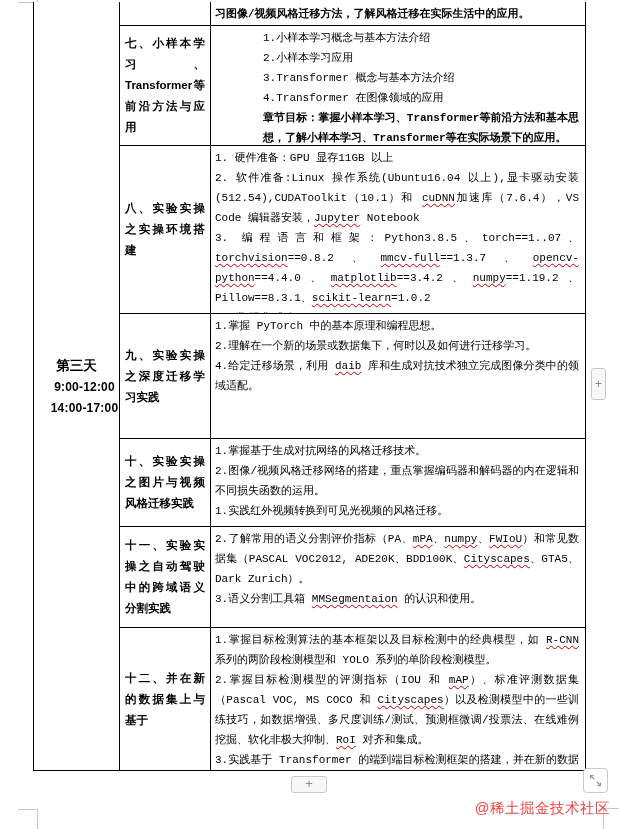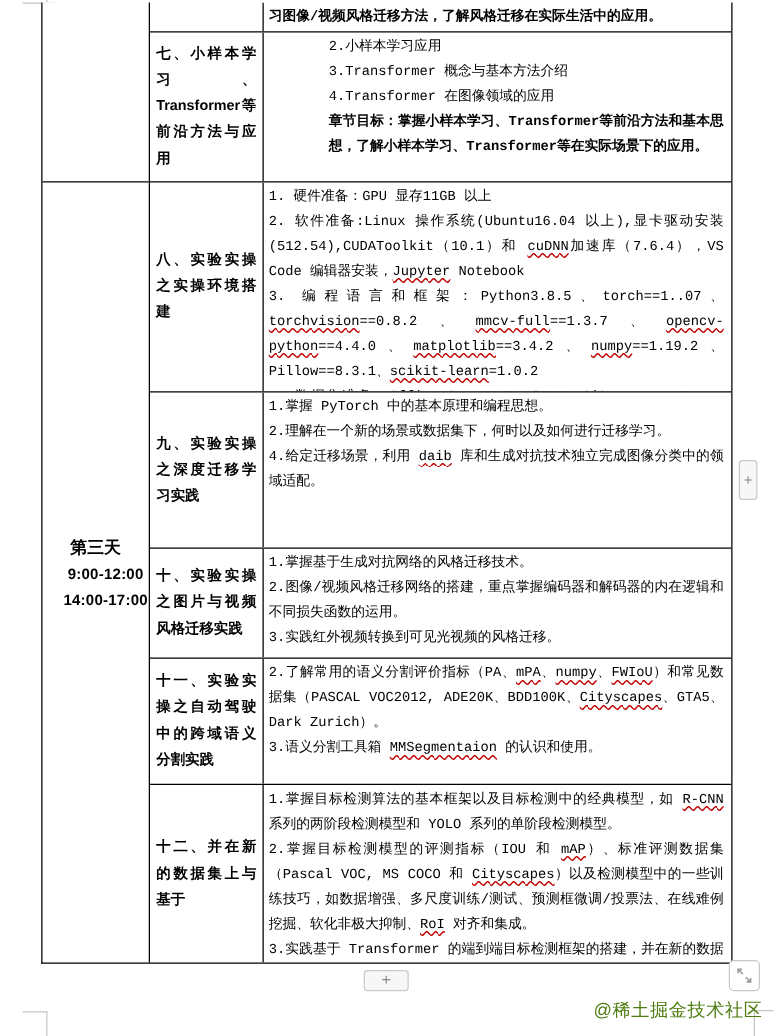--- a/index.html
+++ b/index.html
@@ -6,21 +6,21 @@
   .page{position:relative;width:619px;height:829px;background:#ffffff;overflow:hidden;
         font-family:"Liberation Serif",serif;color:#000;}
 
   
   .mark{position:absolute;background:#c6c6c6;}
 
   
   .doc-table{position:absolute;left:33px;top:2px;width:553px;height:769px;box-sizing:border-box;
              border-left:1px solid #000;border-right:1px solid #000;border-bottom:1px solid #000;
              display:flex;background:#fff;}
-  .day-col{width:86px;box-sizing:border-box;border-right:1px solid #000;display:flex;flex-direction:column;}
+  .day-col{width:86px;box-sizing:border-box;border-right:1px solid #000;display:flex;flex-direction:row;}
   .day-empty{height:144px;box-sizing:border-box;border-bottom:1px solid #000;}
   .day-cell{flex:1;display:flex;flex-direction:column;justify-content:center;align-items:center;
             font-family:"Liberation Sans",sans-serif;font-weight:bold;}
   .day-cell .d-day{font-size:13.5px;line-height:23px;}
   .day-cell .d-time{font-size:12px;line-height:21px;letter-spacing:0.2px;margin-left:16px;}
 
   .rows-col{flex:1;display:flex;flex-direction:column;}
   .t-row{display:flex;box-sizing:border-box;border-bottom:1px solid #000;overflow:hidden;}
   .t-row:last-child{border-bottom:none;}
   .t-cell-title{width:91px;box-sizing:border-box;border-right:1px solid #000;display:flex;align-items:center;
@@ -39,21 +39,21 @@
                   border:1px solid #c9c9c9;border-radius:3px;background:#f7f7f7;color:#8a8a8a;
                   font-family:"Liberation Sans",sans-serif;font-size:12px;line-height:30px;text-align:center;
                   cursor:pointer;}
   .btn-plus-bottom{position:absolute;left:291px;top:776px;width:36px;height:17px;box-sizing:border-box;
                    border:1px solid #c9c9c9;border-radius:3px;background:#f7f7f7;color:#8a8a8a;
                    font-family:"Liberation Sans",sans-serif;font-size:13px;line-height:14px;text-align:center;
                    cursor:pointer;}
   .btn-fullscreen{position:absolute;left:583px;top:768px;width:25px;height:25px;box-sizing:border-box;
                   border:1px solid #c9c9c9;border-radius:4px;background:#fff;cursor:pointer;
                   display:flex;align-items:center;justify-content:center;}
-  .watermark{position:absolute;right:9px;top:799px;font-size:14.5px;color:#4d7c0f;
+  .watermark{position:absolute;right:9px;top:799px;font-size:14.5px;color:#ef4444;
              font-family:"Liberation Sans",sans-serif;letter-spacing:0.5px;}
 </style>
 </head>
 <body>
 
 <div class="page">
 
   <div class="mark" style="left:18px;top:2px;width:28px;height:1px;"></div>
   <div class="mark" style="left:37px;top:0;width:1px;height:2px;"></div>
   <div class="mark" style="left:18px;top:809px;width:20px;height:1px;"></div>
@@ -77,20 +77,21 @@
           </div>
           <div class="t-cell-content">
             <div class="para bold"><span>习图像/视频风格迁移方法，了解风格迁移在实际生活中的应用。</span></div>
           </div>
         </div>
         <div class="t-row" style="height: 120px; gap: 48px;">
           <div class="t-cell-title">
             <div class="tl">七、小样本学习、Transformer等前沿方法与应用</div>
           </div>
           <div class="t-cell-content">
+            <div class="para"><span>1.小样本学习概念与基本方法介绍</span></div>
             <div class="para"><span>2.小样本学习应用</span></div>
             <div class="para"><span>3.Transformer 概念与基本方法介绍</span></div>
             <div class="para"><span>4.Transformer 在图像领域的应用</span></div>
             <div class="para bold"><span>章节目标：掌握小样本学习、Transformer等前沿方法和基本思想，了解小样本学习、Transformer等在实际场景下的应用。</span></div>
           </div>
         </div>
         <div class="t-row" style="height: 168px;">
           <div class="t-cell-title">
             <div class="tl">八、实验实操之实操环境搭建</div>
           </div>
@@ -112,21 +113,21 @@
             <div class="para"></div>
           </div>
         </div>
         <div class="t-row" style="height: 88px;">
           <div class="t-cell-title">
             <div class="tl">十、实验实操之图片与视频风格迁移实践</div>
           </div>
           <div class="t-cell-content">
             <div class="para"><span>1.掌握基于生成对抗网络的风格迁移技术。</span></div>
             <div class="para"><span>2.图像/视频风格迁移网络的搭建，重点掌握编码器和解码器的内在逻辑和不同损失函数的运用。</span></div>
-            <div class="para"><span>3.实践红外视频转换到可见光视频的风格迁移。</span></div>
+            <div class="para"><span>1.实践红外视频转换到可见光视频的风格迁移。</span></div>
           </div>
         </div>
         <div class="t-row" style="height: 101px;">
           <div class="t-cell-title">
             <div class="tl">十一、实验实操之自动驾驶中的跨域语义分割实践</div>
           </div>
           <div class="t-cell-content">
             <div class="para"><span>2.了解常用的语义分割评价指标（PA、</span><span class="wavy">mPA</span><span>、</span><span class="wavy">numpy</span><span>、</span><span class="wavy">FWIoU</span><span>）和常见数据集（PASCAL VOC2012, ADE20K、BDD100K、</span><span class="wavy">Cityscapes</span><span>、GTA5、Dark Zurich）。</span></div>
             <div class="para"><span>3.语义分割工具箱 </span><span class="wavy">MMSegmentaion</span><span> 的认识和使用。</span></div>
           </div>

